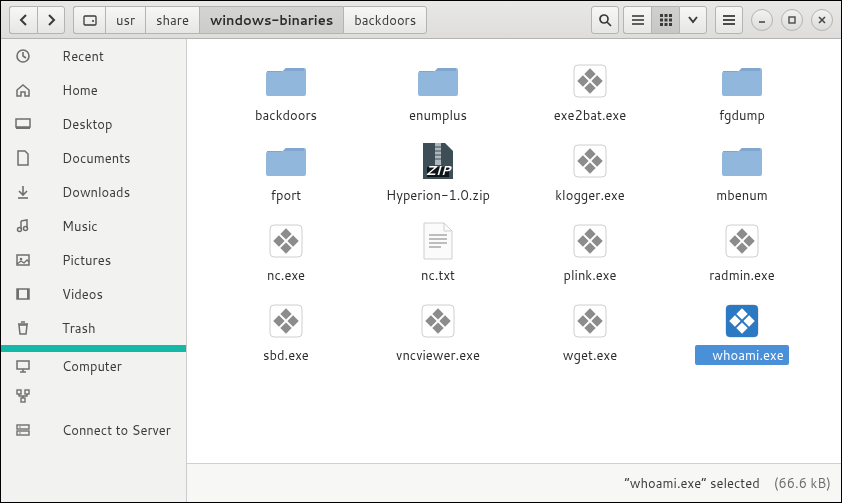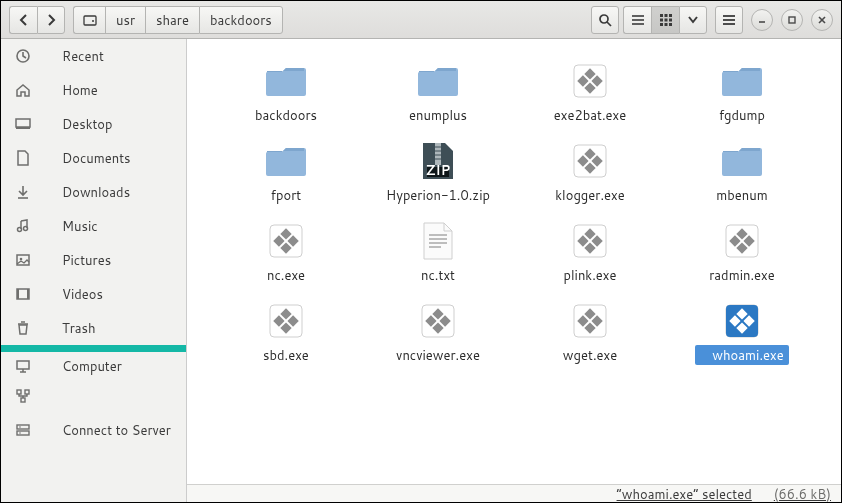--- a/index.html
+++ b/index.html
@@ -29,25 +29,25 @@
 .body { flex:1; display:flex; min-height:0; }
 .sidebar { width:186px; background:#f2f2f0; border-right:1px solid #ccc; overflow-y:auto; }
 .side-item { height:34px; display:flex; align-items:center; padding:0 14px; gap:31px; color:#3b3b3b; }
 .side-item .ic { width:16px; height:16px; display:inline-flex; align-items:center; justify-content:center; color:#6f6f6d; }
 .side-item.sep-before { border-top:7px solid #14b8a6; }
 
 .content-wrap { flex:1; display:flex; flex-direction:column; min-width:0; }
 .content { flex:1; overflow:auto; padding:18px 22px 10px 22px; background:#fff; }
 .grid { display:grid; grid-template-columns:repeat(4,148px); column-gap:4px; row-gap:8px; justify-content:center; }
 .item { display:flex; flex-direction:column; align-items:center; width:148px; padding:4px 0; }
-.item .thumb { width:44px; height:40px; display:flex; align-items:center; justify-content:center; }
+.item .thumb { width:44px; height:40px; display:flex; align-items:center; justify-content:center;font-style:italic; }
 .item .label { margin-top:4px; padding:1px 5px; font-size:13px; color:#2c2c2c; }
 .item.selected .label { background:#4a90d9; color:#fff; border-radius:2px;padding-left:17px; }
 
-.statusbar { height:18px; border-top:1px solid #d0d0ce; background:#f7f7f5; display:flex; align-items:center; justify-content:flex-end; padding:0 10px; gap:22px; font-size:12px; color:#3b3b3b;text-decoration:underline; }
+.statusbar { height:39px; border-top:1px solid #d0d0ce; background:#f7f7f5; display:flex; align-items:center; justify-content:flex-end; padding:0 10px; gap:14px; font-size:12px; color:#3b3b3b; }
 .statusbar .size { color:#6d6d6b; }
 
 
 svg { display:block; }
 </style>
 </head>
 <body>
 
 <div class="header">
   <div class="nav-group">
@@ -74,20 +74,23 @@
             <rect x="1" y="3" width="12" height="9" rx="1" fill="none" stroke="#3a3a3a" stroke-width="1.3"></rect>
             <circle cx="10" cy="8" r="1" fill="#3a3a3a"></circle>
           </svg>
         </span>
       </div>
       <div class="path-seg">
         <span>usr</span>
       </div>
       <div class="path-seg">
         <span>share</span>
+      </div>
+      <div class="path-seg active">
+        <span>windows-binaries</span>
       </div>
       <div class="path-seg last">
         <span>backdoors</span>
       </div>
     </div>
 
   <div class="spacer"></div>
 
   <div class="hdr-btn">
     <span>

